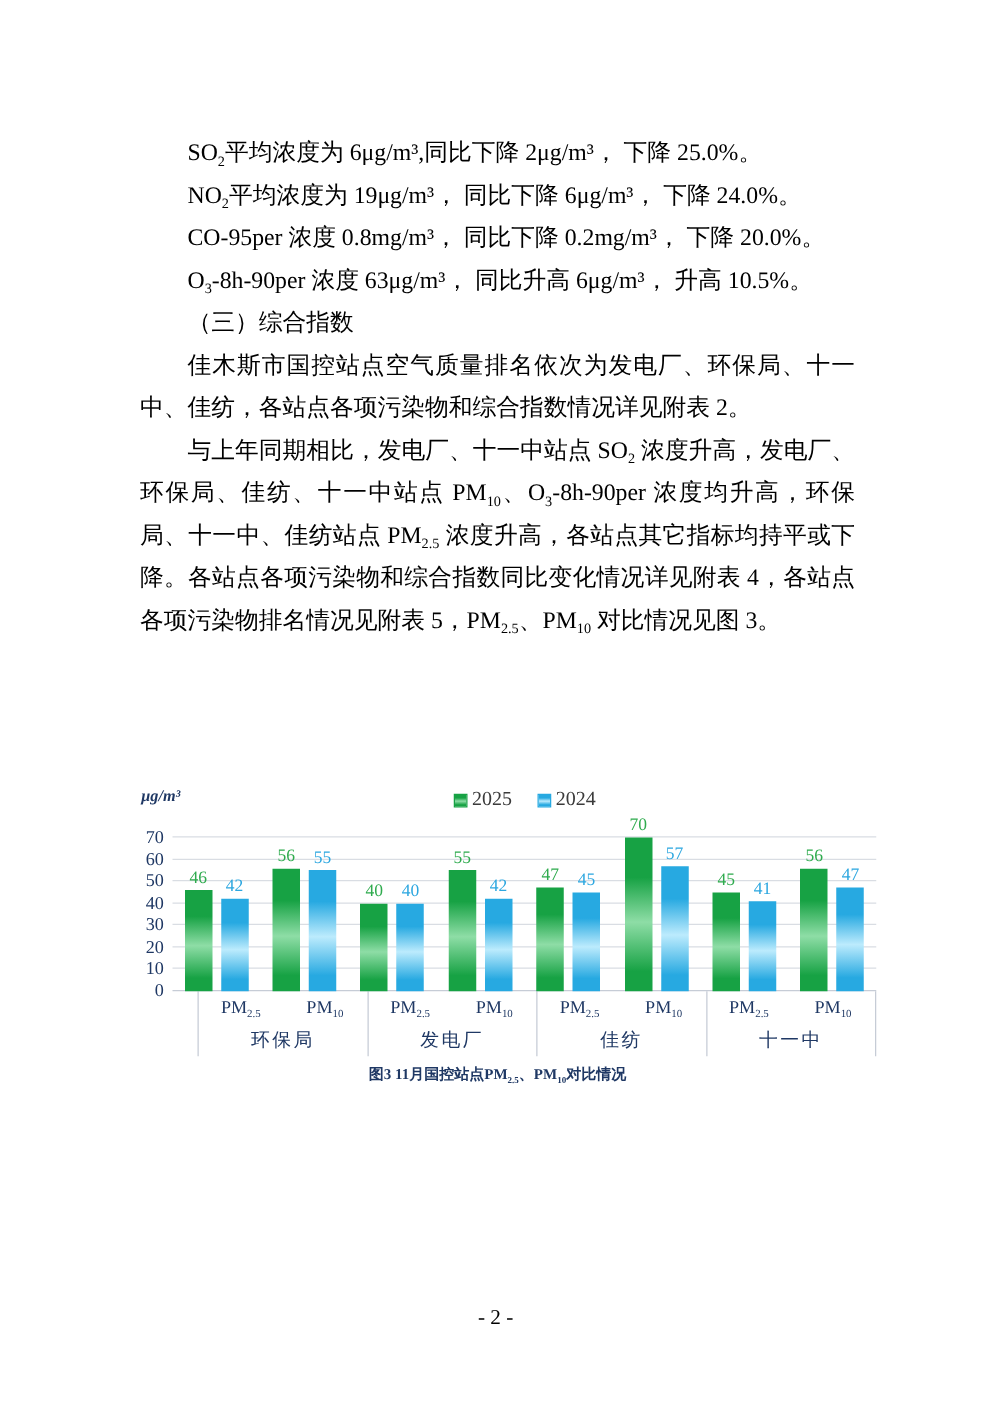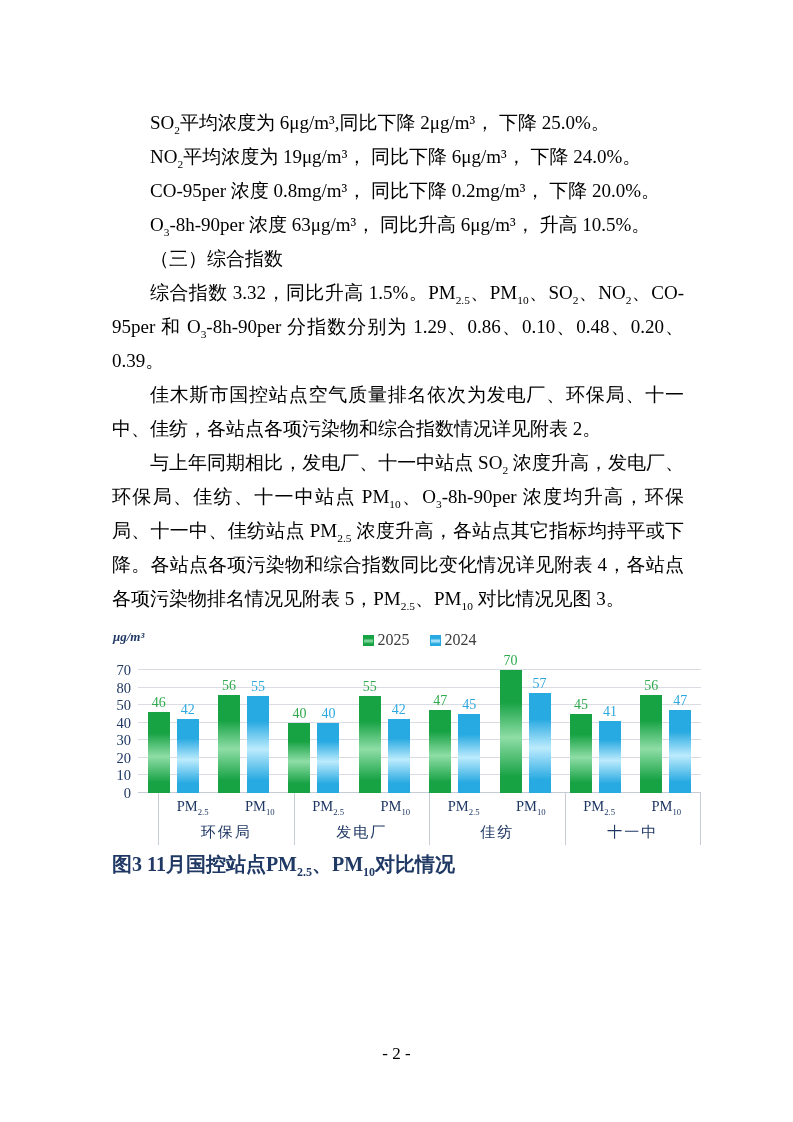--- a/index.html
+++ b/index.html
@@ -43,36 +43,35 @@
 
   .axis-table { margin-left:58px; display:flex; }
   .axis-group { flex:1 1 0; border-left:1px solid #c6ccd6; }
   .axis-group:last-child { border-right:1px solid #c6ccd6; }
   .axis-r1 { display:flex; height:27px; align-items:center; }
   .axis-cell { flex:1 1 0; text-align:center; font-size:14.5px; color:#1f3864; }
   .axis-r2 { height:25px; display:flex; align-items:center; justify-content:center;
     font-size:15px; color:#1f3864; letter-spacing:2px; }
 
   .caption { position:absolute; left:112px; width:572px; top:851px;
-    font-weight:bold; color:#1f3864; font-size:20px; }
+    text-align:center; font-weight:bold; color:#1f3864; font-size:12px; }
   .page-number { position:absolute; left:0; right:0; top:1044px;
     text-align:center; font-size:17px; color:#000; }
 </style>
 </head>
 <body>
 
 <div class="page">
 
   <div class="text-block">
     <p class="single">SO<sub>2</sub>平均浓度为 6μg/m³,同比下降 2μg/m³， 下降 25.0%。</p>
     <p class="single">NO<sub>2</sub>平均浓度为 19μg/m³， 同比下降 6μg/m³， 下降 24.0%。</p>
     <p class="single">CO-95per 浓度 0.8mg/m³， 同比下降 0.2mg/m³， 下降 20.0%。</p>
     <p class="single">O<sub>3</sub>-8h-90per 浓度 63μg/m³， 同比升高 6μg/m³， 升高 10.5%。</p>
     <p class="single">（三）综合指数</p>
-    <p>综合指数 3.32，同比升高 1.5%。PM<sub>2.5</sub>、PM<sub>10</sub>、SO<sub>2</sub>、NO<sub>2</sub>、CO-95per 和 O<sub>3</sub>-8h-90per 分指数分别为 1.29、0.86、0.10、0.48、0.20、0.39。</p>
     <p>佳木斯市国控站点空气质量排名依次为发电厂、环保局、十一中、佳纺，各站点各项污染物和综合指数情况详见附表 2。</p>
     <p>与上年同期相比，发电厂、十一中站点 SO<sub>2</sub> 浓度升高，发电厂、环保局、佳纺、十一中站点 PM<sub>10</sub>、O<sub>3</sub>-8h-90per 浓度均升高，环保局、十一中、佳纺站点 PM<sub>2.5</sub> 浓度升高，各站点其它指标均持平或下降。各站点各项污染物和综合指数同比变化情况详见附表 4，各站点各项污染物排名情况见附表 5，PM<sub>2.5</sub>、PM<sub>10</sub> 对比情况见图 3。</p>
   </div>
 
   <figure class="chart">
     <div class="chart-head">
       <span class="unit-label">μg/m³</span>
       <div class="legend" id="legend">
           <div class="legend-item">
             <div class="legend-swatch" style="background: linear-gradient(rgb(23, 162, 68) 0%, rgb(23, 162, 68) 26%, rgb(142, 221, 166) 55%, rgb(23, 162, 68) 87%, rgb(23, 162, 68) 100%); border: 1px solid rgb(23, 162, 68);"></div>
@@ -85,21 +84,21 @@
         </div>
     </div>
     <div class="plot-wrap">
       <div class="yticks" id="yticks">
           <div class="ytick" style="bottom: -9px;">0</div>
           <div class="ytick" style="bottom: 8.57143px;">10</div>
           <div class="ytick" style="bottom: 26.1429px;">20</div>
           <div class="ytick" style="bottom: 43.7143px;">30</div>
           <div class="ytick" style="bottom: 61.2857px;">40</div>
           <div class="ytick" style="bottom: 78.8571px;">50</div>
-          <div class="ytick" style="bottom: 96.4286px;">80</div>
+          <div class="ytick" style="bottom: 96.4286px;">60</div>
           <div class="ytick" style="bottom: 114px;">70</div>
         </div>
       <div class="plot" id="plot" style="position:relative;height:123px;">
           <div class="gridline baseline" style="bottom: 0px;"></div>
           <div class="gridline" style="bottom: 17.5714px;"></div>
           <div class="gridline" style="bottom: 35.1429px;"></div>
           <div class="gridline" style="bottom: 52.7143px;"></div>
           <div class="gridline" style="bottom: 70.2857px;"></div>
           <div class="gridline" style="bottom: 87.8571px;"></div>
           <div class="gridline" style="bottom: 105.429px;"></div>

